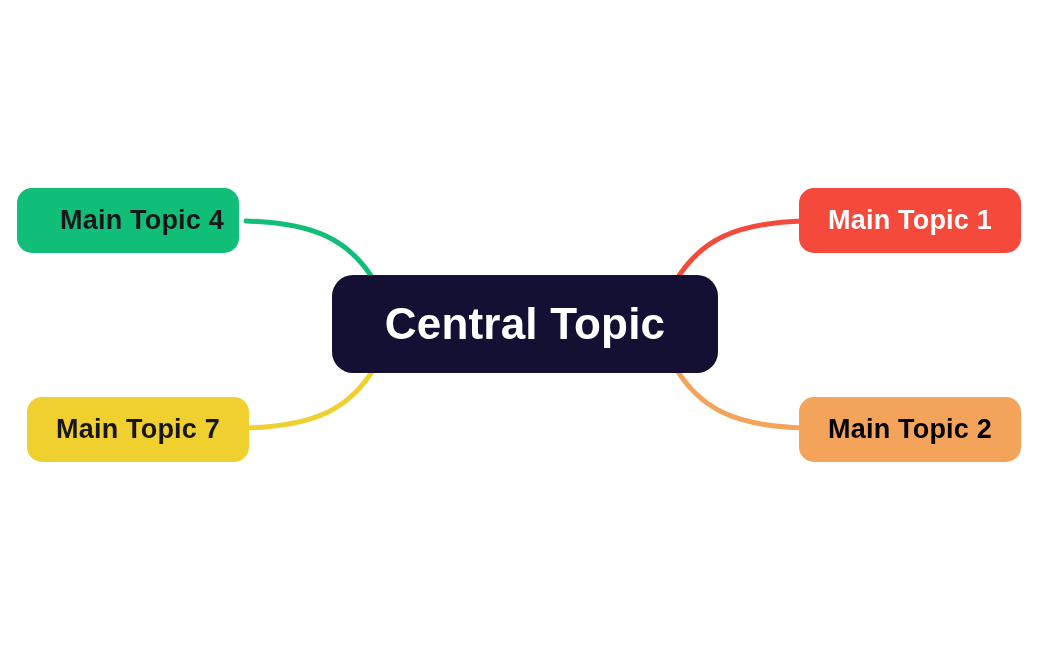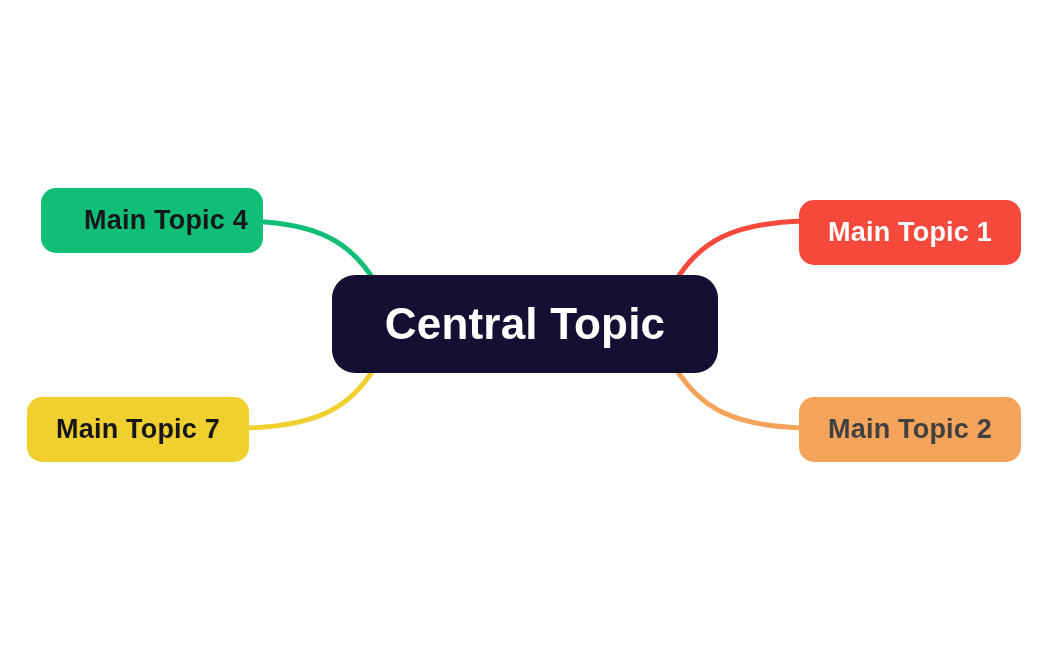--- a/index.html
+++ b/index.html
@@ -52,46 +52,46 @@
     font-size: 44px;
   }
   .node.topic {
     width: 222px;
     height: 65px;
     border-radius: 15px;
   }
   .node.topic .label {
     font-size: 27px;
   }
-  .pos-top-left     { left: 41px;  top: 188px; padding-left: 28px; }
-  .pos-top-right    { left: 799px; top: 200px; text-align: center; }
+  .pos-top-left     { left: 17px;  top: 188px; padding-left: 28px; }
+  .pos-top-right    { left: 799px; top: 188px; text-align: center; }
   .pos-bottom-left  { left: 27px;  top: 397px; }
   .pos-bottom-right { left: 799px; top: 397px; }
 </style>
 </head>
 <body>
 
 <div class="canvas" style="background-color: rgb(255, 255, 255);">
 
   <svg class="connector-layer" viewBox="0 0 1050 650" aria-hidden="true">
     <path d="M 804 221 C 735 223 700 240 675 282" stroke="#F5493C"></path>
     <path d="M 804 428 C 735 426 700 409 675 367" stroke="#F3A45A"></path>
     <path d="M 246 428 C 315 426 350 409 375 367" stroke="#F0D02E"></path>
     <path d="M 246 221 C 315 223 350 240 375 282" stroke="#10BE77"></path>
   </svg>
 
-  <div class="node central" style="background-color: rgb(19, 16, 51); color: rgb(255, 255, 255); border-radius: 23px;">
+  <div class="node central" style="background-color: rgb(19, 16, 51); color: rgb(255, 255, 255);">
     <span class="label">Central Topic</span>
   </div>
 
   <div class="node topic pos-top-right" style="background-color: rgb(245, 73, 60); color: rgb(255, 255, 255);">
     <span class="label">Main Topic 1</span>
   </div>
 
-  <div class="node topic pos-bottom-right" style="background-color: rgb(243, 164, 90); color: #404040;">
+  <div class="node topic pos-bottom-right" style="background-color: rgb(243, 164, 90); color: #000000;">
     <span class="label">Main Topic 2</span>
   </div>
 
   <div class="node topic pos-bottom-left" style="background-color: rgb(240, 208, 46); color: rgb(23, 22, 26);">
     <span class="label">Main Topic 7</span>
   </div>
 
   <div class="node topic pos-top-left" style="background-color: rgb(16, 190, 119); color: rgb(23, 22, 26);">
     <span class="label">Main Topic 4</span>
   </div>

